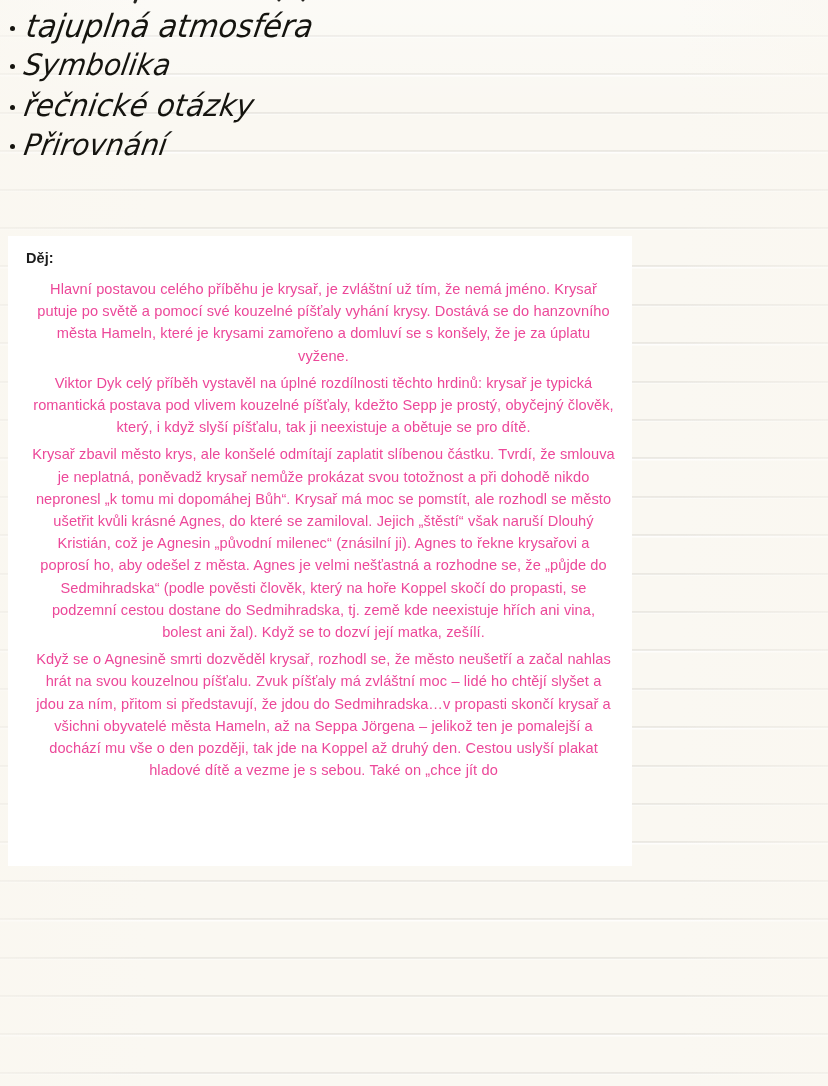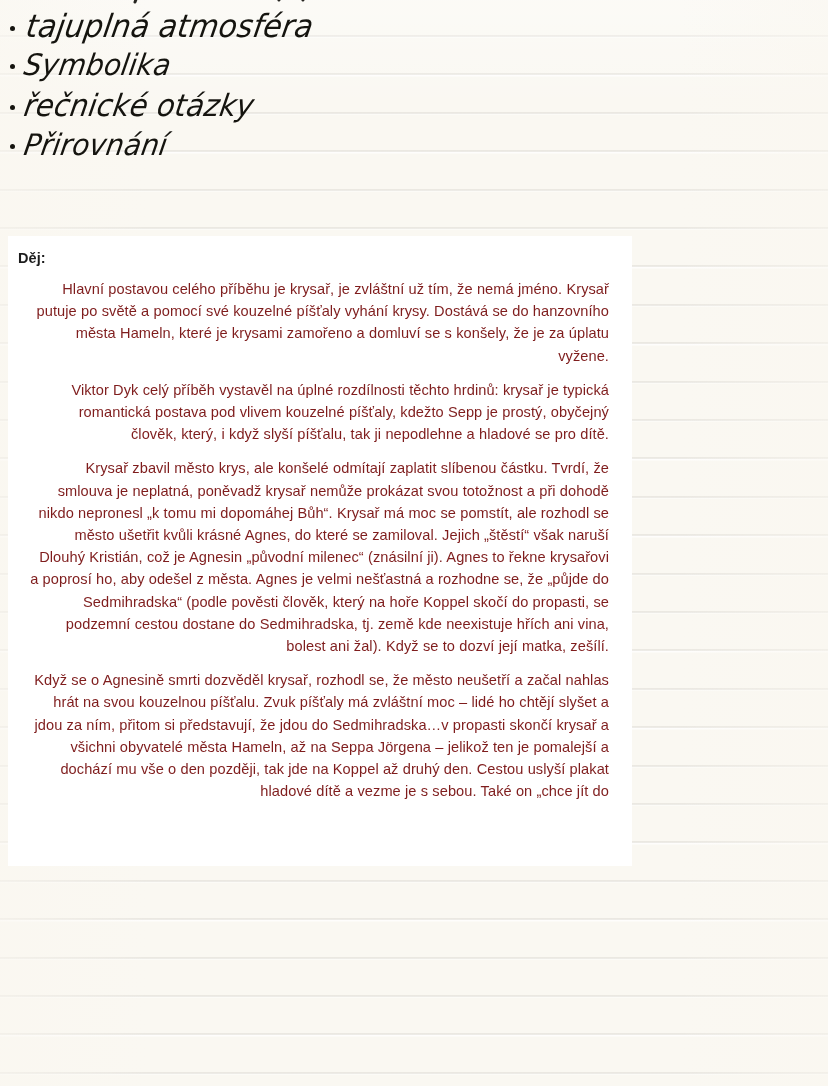--- a/index.html
+++ b/index.html
@@ -118,39 +118,39 @@
   .hw-item.i3 .hw-text { font-size: 28px; }
 
   
   .text-card {
     position: absolute;
     left: 8px;
     top: 236px;
     width: 624px;
     min-height: 630px;
     background: #ffffff;
-    padding: 14px 11px 16px 10px;
+    padding: 14px 11px 16px 18px;
     box-sizing: border-box;
     z-index: 4;
   }
 
   .card-heading {
     margin: 0 0 12px 0;
     font-size: 14.5px;
     font-weight: 700;
     color: #1c1c1c;
     letter-spacing: .1px;
   }
 
   .card-body p {
-    margin: 12px;
+    margin: 5px;
     font-size: 14.6px;
     line-height: 22.2px;
-    color: #7f1d1d;
-    text-align: right;
+    color: #ec4899;
+    text-align: center;
     letter-spacing: .005em;
     word-spacing: .1px;
   }
 
   
   .lower-rules {
     position: absolute;
     left: 0;
     top: 866px;
     width: 828px;
@@ -194,21 +194,21 @@
         <span class="hw-text">Přirovnání</span>
       </li>
     </ul>
   </div>
 
   <div class="text-card">
     <div class="card-heading">Děj:</div>
 
     <div class="card-body">
       <p>Hlavní postavou celého příběhu je krysař, je zvláštní už tím, že nemá jméno. Krysař putuje po světě a pomocí své kouzelné píšťaly vyhání krysy. Dostává se do hanzovního města Hameln, které je krysami zamořeno a domluví se s konšely, že je za úplatu vyžene.</p>
-      <p>Viktor Dyk celý příběh vystavěl na úplné rozdílnosti těchto hrdinů: krysař je typická romantická postava pod vlivem kouzelné píšťaly, kdežto Sepp je prostý, obyčejný člověk, který, i když slyší píšťalu, tak ji nepodlehne a hladové se pro dítě.</p>
+      <p>Viktor Dyk celý příběh vystavěl na úplné rozdílnosti těchto hrdinů: krysař je typická romantická postava pod vlivem kouzelné píšťaly, kdežto Sepp je prostý, obyčejný člověk, který, i když slyší píšťalu, tak ji neexistuje a obětuje se pro dítě.</p>
       <p>Krysař zbavil město krys, ale konšelé odmítají zaplatit slíbenou částku. Tvrdí, že smlouva je neplatná, poněvadž krysař nemůže prokázat svou totožnost a při dohodě nikdo nepronesl „k tomu mi dopomáhej Bůh“. Krysař má moc se pomstít, ale rozhodl se město ušetřit kvůli krásné Agnes, do které se zamiloval. Jejich „štěstí“ však naruší Dlouhý Kristián, což je Agnesin „původní milenec“ (znásilní ji). Agnes to řekne krysařovi a poprosí ho, aby odešel z města. Agnes je velmi nešťastná a rozhodne se, že „půjde do Sedmihradska“ (podle pověsti člověk, který na hoře Koppel skočí do propasti, se podzemní cestou dostane do Sedmihradska, tj. země kde neexistuje hřích ani vina, bolest ani žal). Když se to dozví její matka, zešílí.</p>
       <p>Když se o Agnesině smrti dozvěděl krysař, rozhodl se, že město neušetří a začal nahlas hrát na svou kouzelnou píšťalu. Zvuk píšťaly má zvláštní moc – lidé ho chtějí slyšet a jdou za ním, přitom si představují, že jdou do Sedmihradska…v propasti skončí krysař a všichni obyvatelé města Hameln, až na Seppa Jörgena – jelikož ten je pomalejší a dochází mu vše o den později, tak jde na Koppel až druhý den. Cestou uslyší plakat hladové dítě a vezme je s sebou. Také on „chce jít do</p>
     </div>
   </div>
 
   <div class="lower-rules"></div>
 
 </div>
 
 </body></html>

